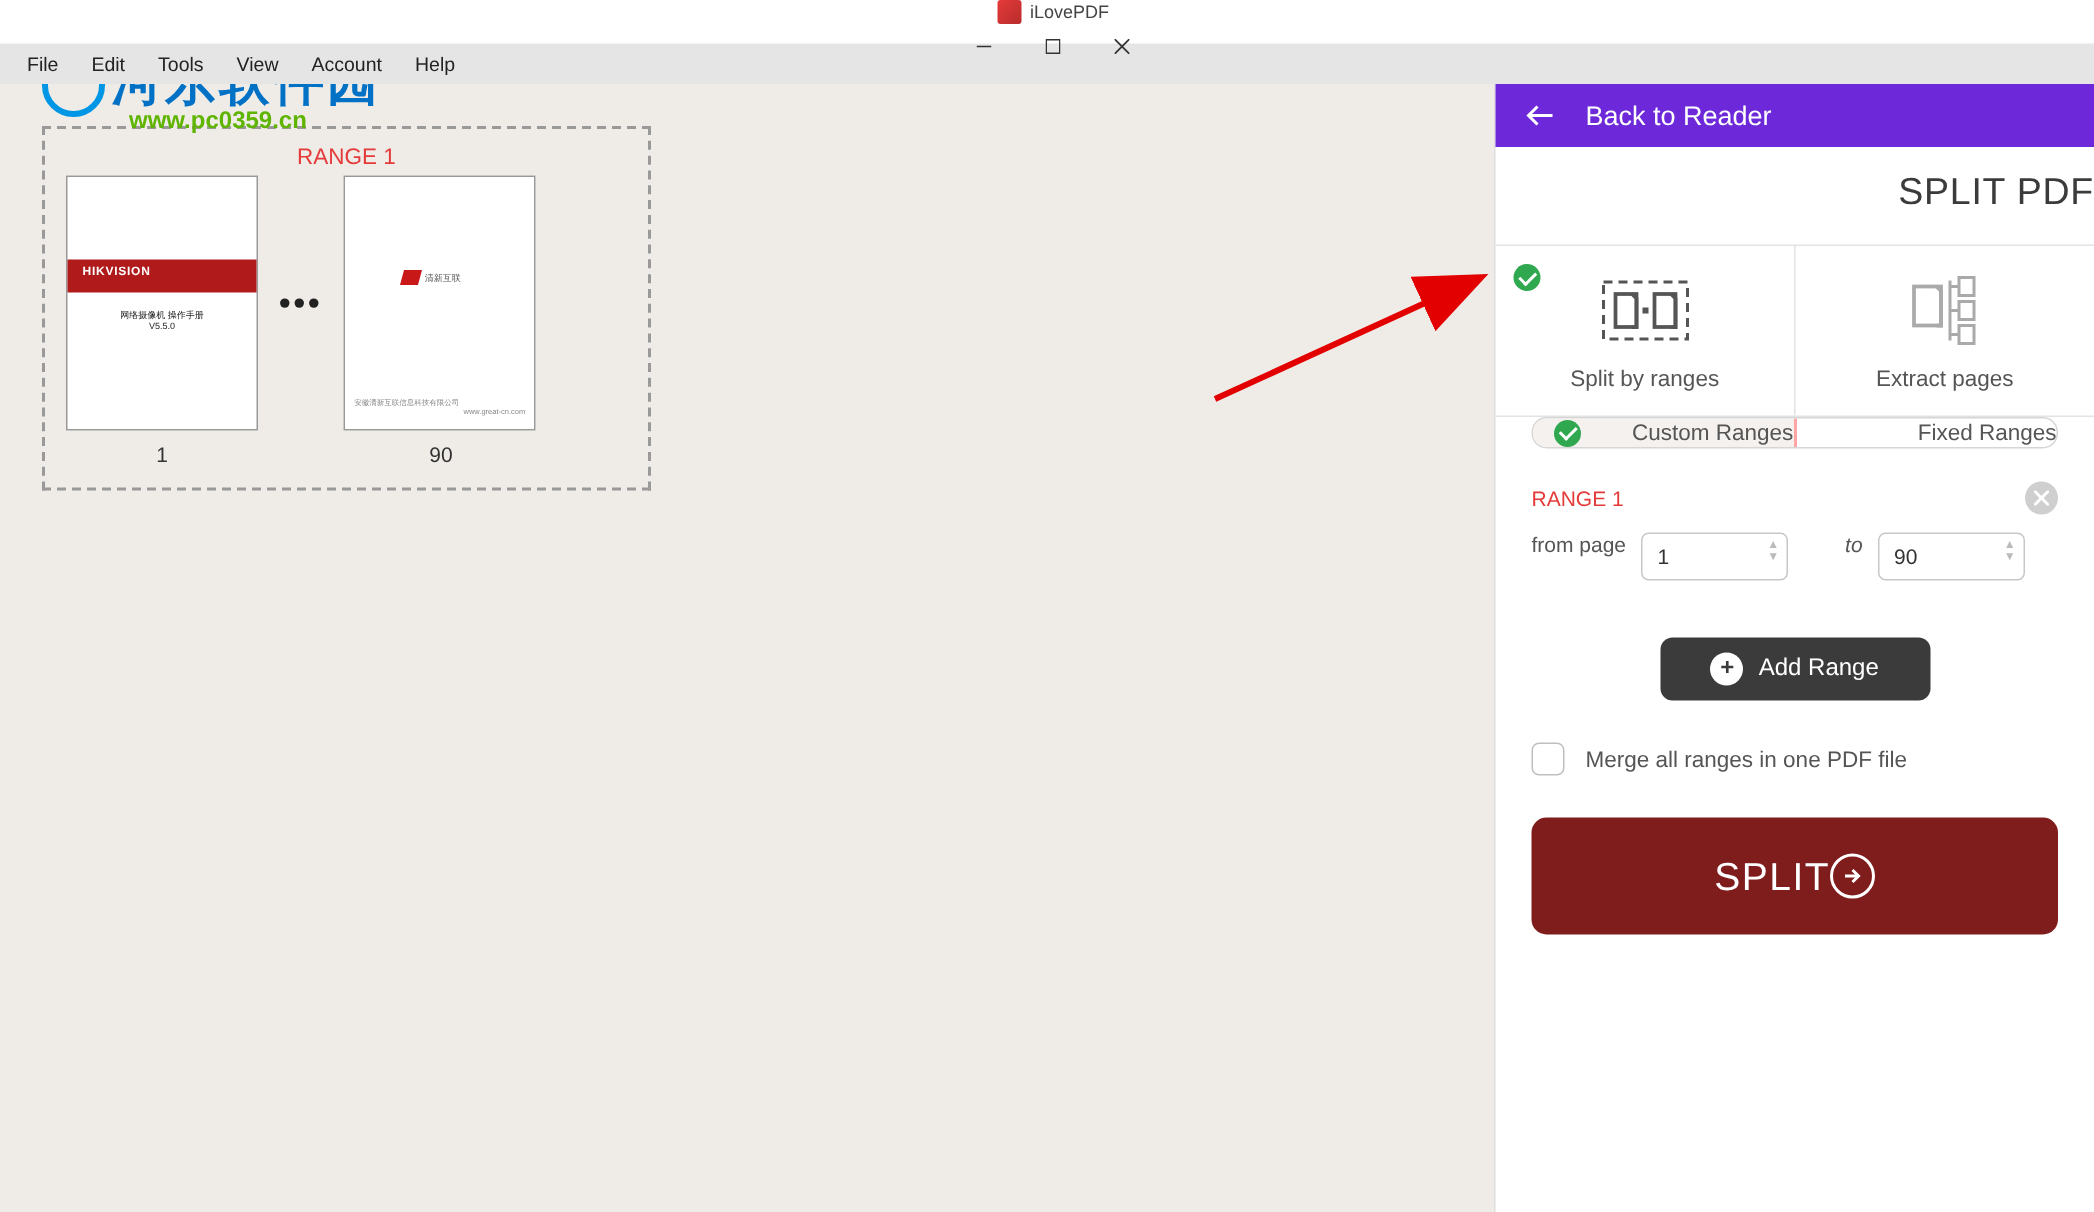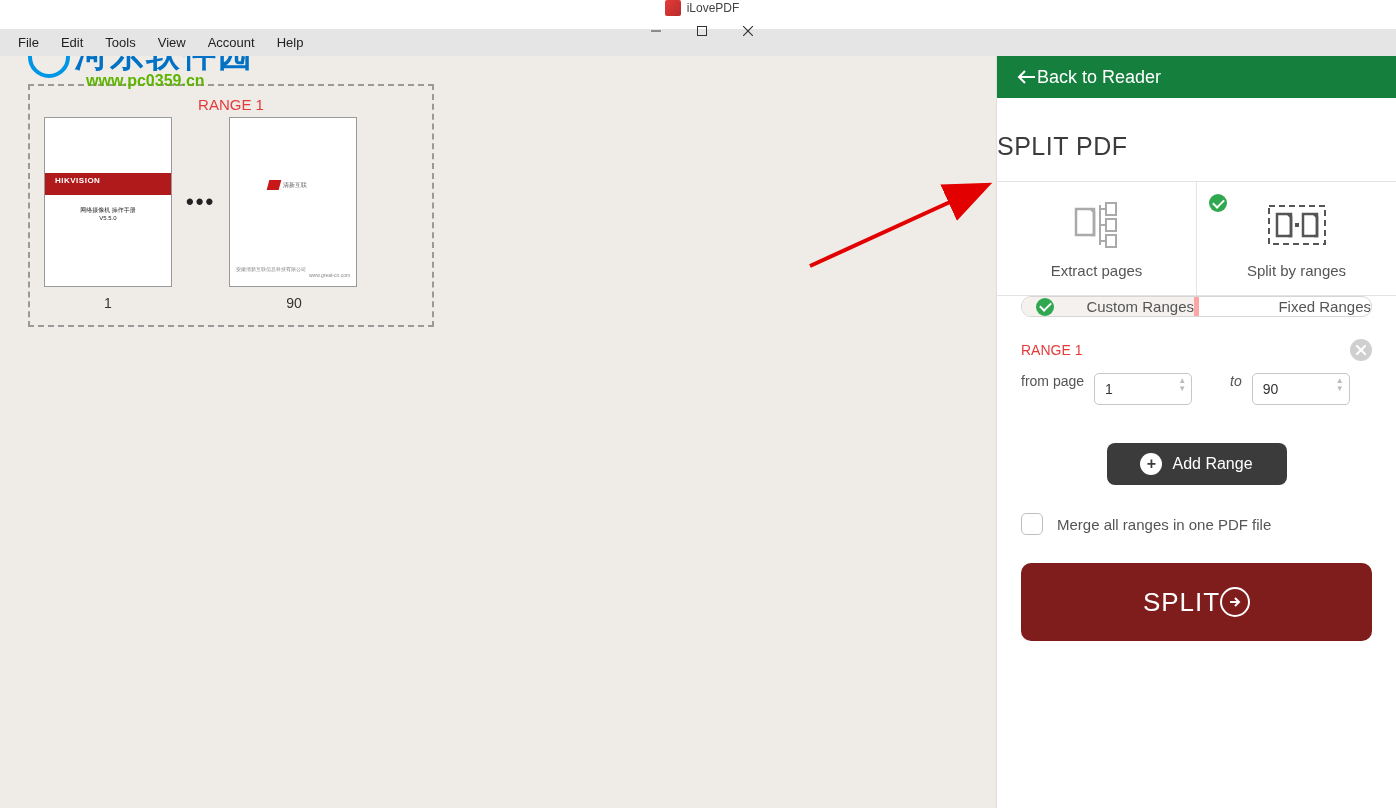--- a/index.html
+++ b/index.html
@@ -42,42 +42,42 @@
 .page-thumb.last .footer{position:absolute;bottom:8px;left:6px;right:6px;font-size:5px;color:#888;line-height:1.2;}
 .ellipsis { font-size: 22px; font-weight: 900; letter-spacing: 2px; color:#222; }
 .page-num-row { display:flex; gap:14px; margin-top:8px; }
 .page-num { width:128px; text-align:center; font-size:14px; color:#333; }
 .page-num.spacer{width:30px;}
 
 
 .arrow { position: absolute; pointer-events: none; }
 
 
-.side-header { height: 42px; background: #15803d; color: #fff; display: flex; align-items: center; padding: 0 20px; gap: 0; font-size: 18px; }
+.side-header { height: 42px; background: #6d28d9; color: #fff; display: flex; align-items: center; padding: 0 20px; gap: 20px; font-size: 18px; }
 .side-header .back-arrow { font-size: 20px; }
 
-.side-title { text-align: left; font-size: 25px; color: #3b3b3b; padding: 34px 0 20px; font-weight: 400; letter-spacing: 0.5px; }
+.side-title { text-align: right; font-size: 25px; color: #3b3b3b; padding: 16px 0 20px; font-weight: 400; letter-spacing: 0.5px; }
 
 
 .mode-tabs { display: flex; border-top: 1px solid #e3e3e3; border-bottom: 1px solid #e3e3e3; }
 .mode-tab { flex: 1; padding: 18px 0 16px; text-align: center; position: relative; cursor: pointer; }
 .mode-tab + .mode-tab { border-left: 1px solid #e3e3e3; }
 .mode-tab .icon-box { height: 50px; display:flex; align-items:center; justify-content:center; margin-bottom:12px; color:#555; }
 .mode-tab-label { font-size: 15px; color: #555; }
 .mode-tab .check { position:absolute; left:12px; top:12px; width:18px; height:18px; border-radius:50%; background:#2fa84f; display:flex; align-items:center; justify-content:center; }
 .mode-tab .check::after { content:""; width:5px; height:9px; border:solid #fff; border-width:0 2px 2px 0; transform:rotate(45deg); margin-top:-2px;}
 
 
 .section-heading { color: #e43b3a; font-size: 13px; font-weight: 600; padding: 22px 24px 10px; letter-spacing: 0.5px; }
 
 
 .pill-group { margin: 0 24px; display:flex; border:1px solid #d6d6d6; border-radius:10px; overflow:hidden; }
 .pill { flex:1; text-align:right; padding:1px 0; font-size:15px; color:#555; cursor:pointer; position:relative; }
 .pill.active { background:#f4f1ee; }
-.pill + .pill { border-left:5px solid #fca5a5; }
+.pill + .pill { border-left:2px solid #fca5a5; }
 .pill .check { position:absolute; left:14px; top:50%; transform:translateY(-50%); width:18px; height:18px; border-radius:50%; background:#2fa84f; display:flex; align-items:center; justify-content:center; }
 .pill .check::after { content:""; width:5px; height:9px; border:solid #fff; border-width:0 2px 2px 0; transform:rotate(45deg); margin-top:-2px;}
 
 
 .range-row-head { display:flex; align-items:center; justify-content:space-between; padding: 22px 24px 6px; }
 .range-row-head .lbl { color:#e43b3a; font-size:14px; font-weight:500; }
 .delete-btn { width:22px; height:22px; border-radius:50%; background:#cfcfcf; color:#fff; display:flex; align-items:center; justify-content:center; font-size:13px; cursor:pointer;}
 .range-inputs { display:flex; align-items:flex-start; gap:10px; padding: 6px 24px 0; font-size:14px; color:#555; }
 .num-input { width:98px; height:32px; border:1px solid #c7c7c7; border-radius:5px; padding:0 24px 0 10px; font-size:14px; color:#333; position:relative; background:#fff; }
 .num-wrap { position:relative; }
@@ -186,50 +186,50 @@
             <line x1="2" y1="8" x2="18" y2="8" stroke="#fff" stroke-width="2"></line>
             <polyline points="8,2 2,8 8,14" fill="none" stroke="#fff" stroke-width="2"></polyline>
           </svg>
       </span>
       <span>Back to Reader</span>
     </div>
 
     <div class="side-title">SPLIT PDF</div>
 
     <div class="mode-tabs">
+      <div class="mode-tab">
+        <div class="check"></div>
+        <div class="icon-box">
+          <svg width="62" height="44" viewBox="0 0 62 44">
+            <rect x="3" y="3" width="56" height="38" fill="none" stroke="#555" stroke-width="2" stroke-dasharray="6 4"></rect>
+            <rect x="11" y="11" width="14" height="22" fill="none" stroke="#555" stroke-width="2.5"></rect>
+            <path d="M22 11 l3 3 v19 h-3" fill="none" stroke="#555" stroke-width="2.5"></path>
+            <rect x="37" y="11" width="14" height="22" fill="none" stroke="#555" stroke-width="2.5"></rect>
+            <path d="M48 11 l3 3 v19 h-3" fill="none" stroke="#555" stroke-width="2.5"></path>
+            <rect x="29" y="20" width="4" height="4" fill="#555"></rect>
+          </svg>
+        </div>
+        <div class="mode-tab-label">Split by ranges</div>
+      </div>
       <div class="mode-tab">
         <div class="icon-box">
           <svg width="62" height="48" viewBox="0 0 62 48">
             <rect x="10" y="8" width="18" height="26" fill="none" stroke="#aaa" stroke-width="2.5"></rect>
             <path d="M25 8 l3 3 v23 h-3" fill="none" stroke="#aaa" stroke-width="2.5"></path>
             <line x1="34" y1="4" x2="34" y2="44" stroke="#aaa" stroke-width="2"></line>
             <rect x="40" y="2" width="10" height="12" fill="none" stroke="#aaa" stroke-width="2"></rect>
             <rect x="40" y="18" width="10" height="12" fill="none" stroke="#aaa" stroke-width="2"></rect>
             <rect x="40" y="34" width="10" height="12" fill="none" stroke="#aaa" stroke-width="2"></rect>
             <line x1="34" y1="8" x2="40" y2="8" stroke="#aaa" stroke-width="2"></line>
             <line x1="34" y1="24" x2="40" y2="24" stroke="#aaa" stroke-width="2"></line>
             <line x1="34" y1="40" x2="40" y2="40" stroke="#aaa" stroke-width="2"></line>
           </svg>
         </div>
         <div class="mode-tab-label">Extract pages</div>
       </div>
-      <div class="mode-tab">
-        <div class="check"></div>
-        <div class="icon-box">
-          <svg width="62" height="44" viewBox="0 0 62 44">
-            <rect x="3" y="3" width="56" height="38" fill="none" stroke="#555" stroke-width="2" stroke-dasharray="6 4"></rect>
-            <rect x="11" y="11" width="14" height="22" fill="none" stroke="#555" stroke-width="2.5"></rect>
-            <path d="M22 11 l3 3 v19 h-3" fill="none" stroke="#555" stroke-width="2.5"></path>
-            <rect x="37" y="11" width="14" height="22" fill="none" stroke="#555" stroke-width="2.5"></rect>
-            <path d="M48 11 l3 3 v19 h-3" fill="none" stroke="#555" stroke-width="2.5"></path>
-            <rect x="29" y="20" width="4" height="4" fill="#555"></rect>
-          </svg>
-        </div>
-        <div class="mode-tab-label">Split by ranges</div>
-      </div>
     </div>
 
 
     <div class="pill-group">
       <div class="pill active">
         <div class="check"></div>
         <span>Custom Ranges</span>
       </div>
       <div class="pill">
         <span>Fixed Ranges</span>

